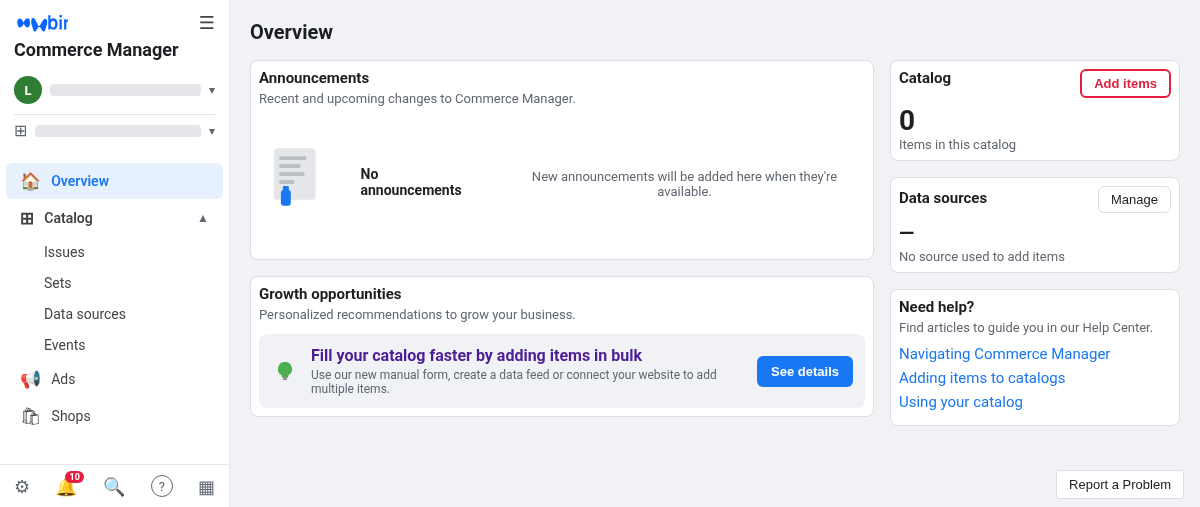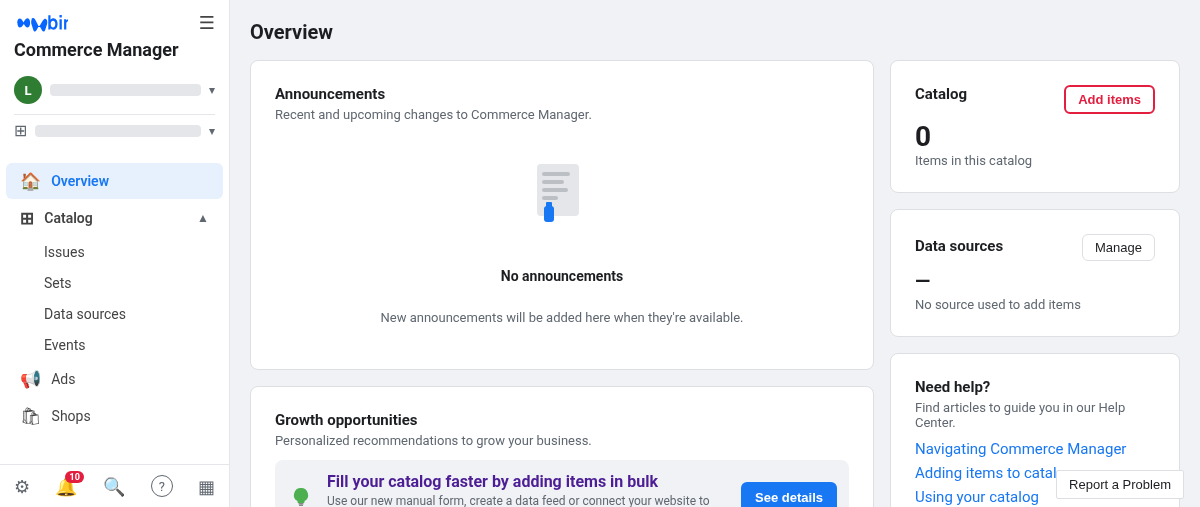--- a/index.html
+++ b/index.html
@@ -35,27 +35,27 @@
     .notification-badge { position: absolute; top: -5px; right: -6px; background: #e41e3f; color: #fff; font-size: 9px; font-weight: 700; border-radius: 10px; padding: 1px 4px; min-width: 16px; text-align: center; }
 
     
     .main { flex: 1; background: #f0f2f5; overflow-y: auto; padding: 20px; }
     .page-title { font-size: 20px; font-weight: 700; color: #1c1e21; margin-bottom: 16px; }
 
     .content-grid { display: grid; grid-template-columns: 1fr 290px; gap: 16px; }
     .left-col { display: flex; flex-direction: column; gap: 16px; }
     .right-col { display: flex; flex-direction: column; gap: 16px; }
 
-    .card { background: #fff; border-radius: 8px; padding: 24px; border: 1px solid #dddfe2; }
+    .card { background: #fff; border-radius: 8px; padding: 8px; border: 1px solid #dddfe2; }
     .card-title { font-size: 15px; font-weight: 700; color: #1c1e21; margin-bottom: 4px; }
     .card-subtitle { font-size: 13px; color: #606770; margin-bottom: 12px; }
 
     
     .announcements-card { min-height: 200px; }
-    .announcement-empty { display: flex; flex-direction: column; align-items: center; justify-content: center; padding: 20px 0; gap: 22px; }
+    .announcement-empty { display: flex; flex-direction: row; align-items: center; justify-content: center; padding: 20px 0; gap: 22px; }
     .announcement-icon { width: 80px; height: 80px; margin-bottom: 12px; }
     .announcement-empty-title { font-size: 14px; font-weight: 700; color: #1c1e21; margin-bottom: 4px; }
     .announcement-empty-desc { font-size: 13px; color: #606770; text-align: center; }
 
     
     .growth-card { }
     .growth-item { display: flex; align-items: center; gap: 12px; background: #f0f2f5; border-radius: 8px; padding: 12px; }
     .growth-bulb { width: 28px; height: 28px; flex-shrink: 0; display: flex; align-items: center; justify-content: center; }
     .growth-text { flex: 1; }
     .growth-item-title { font-size: 16px; font-weight: 700; color: #4c1d95; margin-bottom: 3px; }

